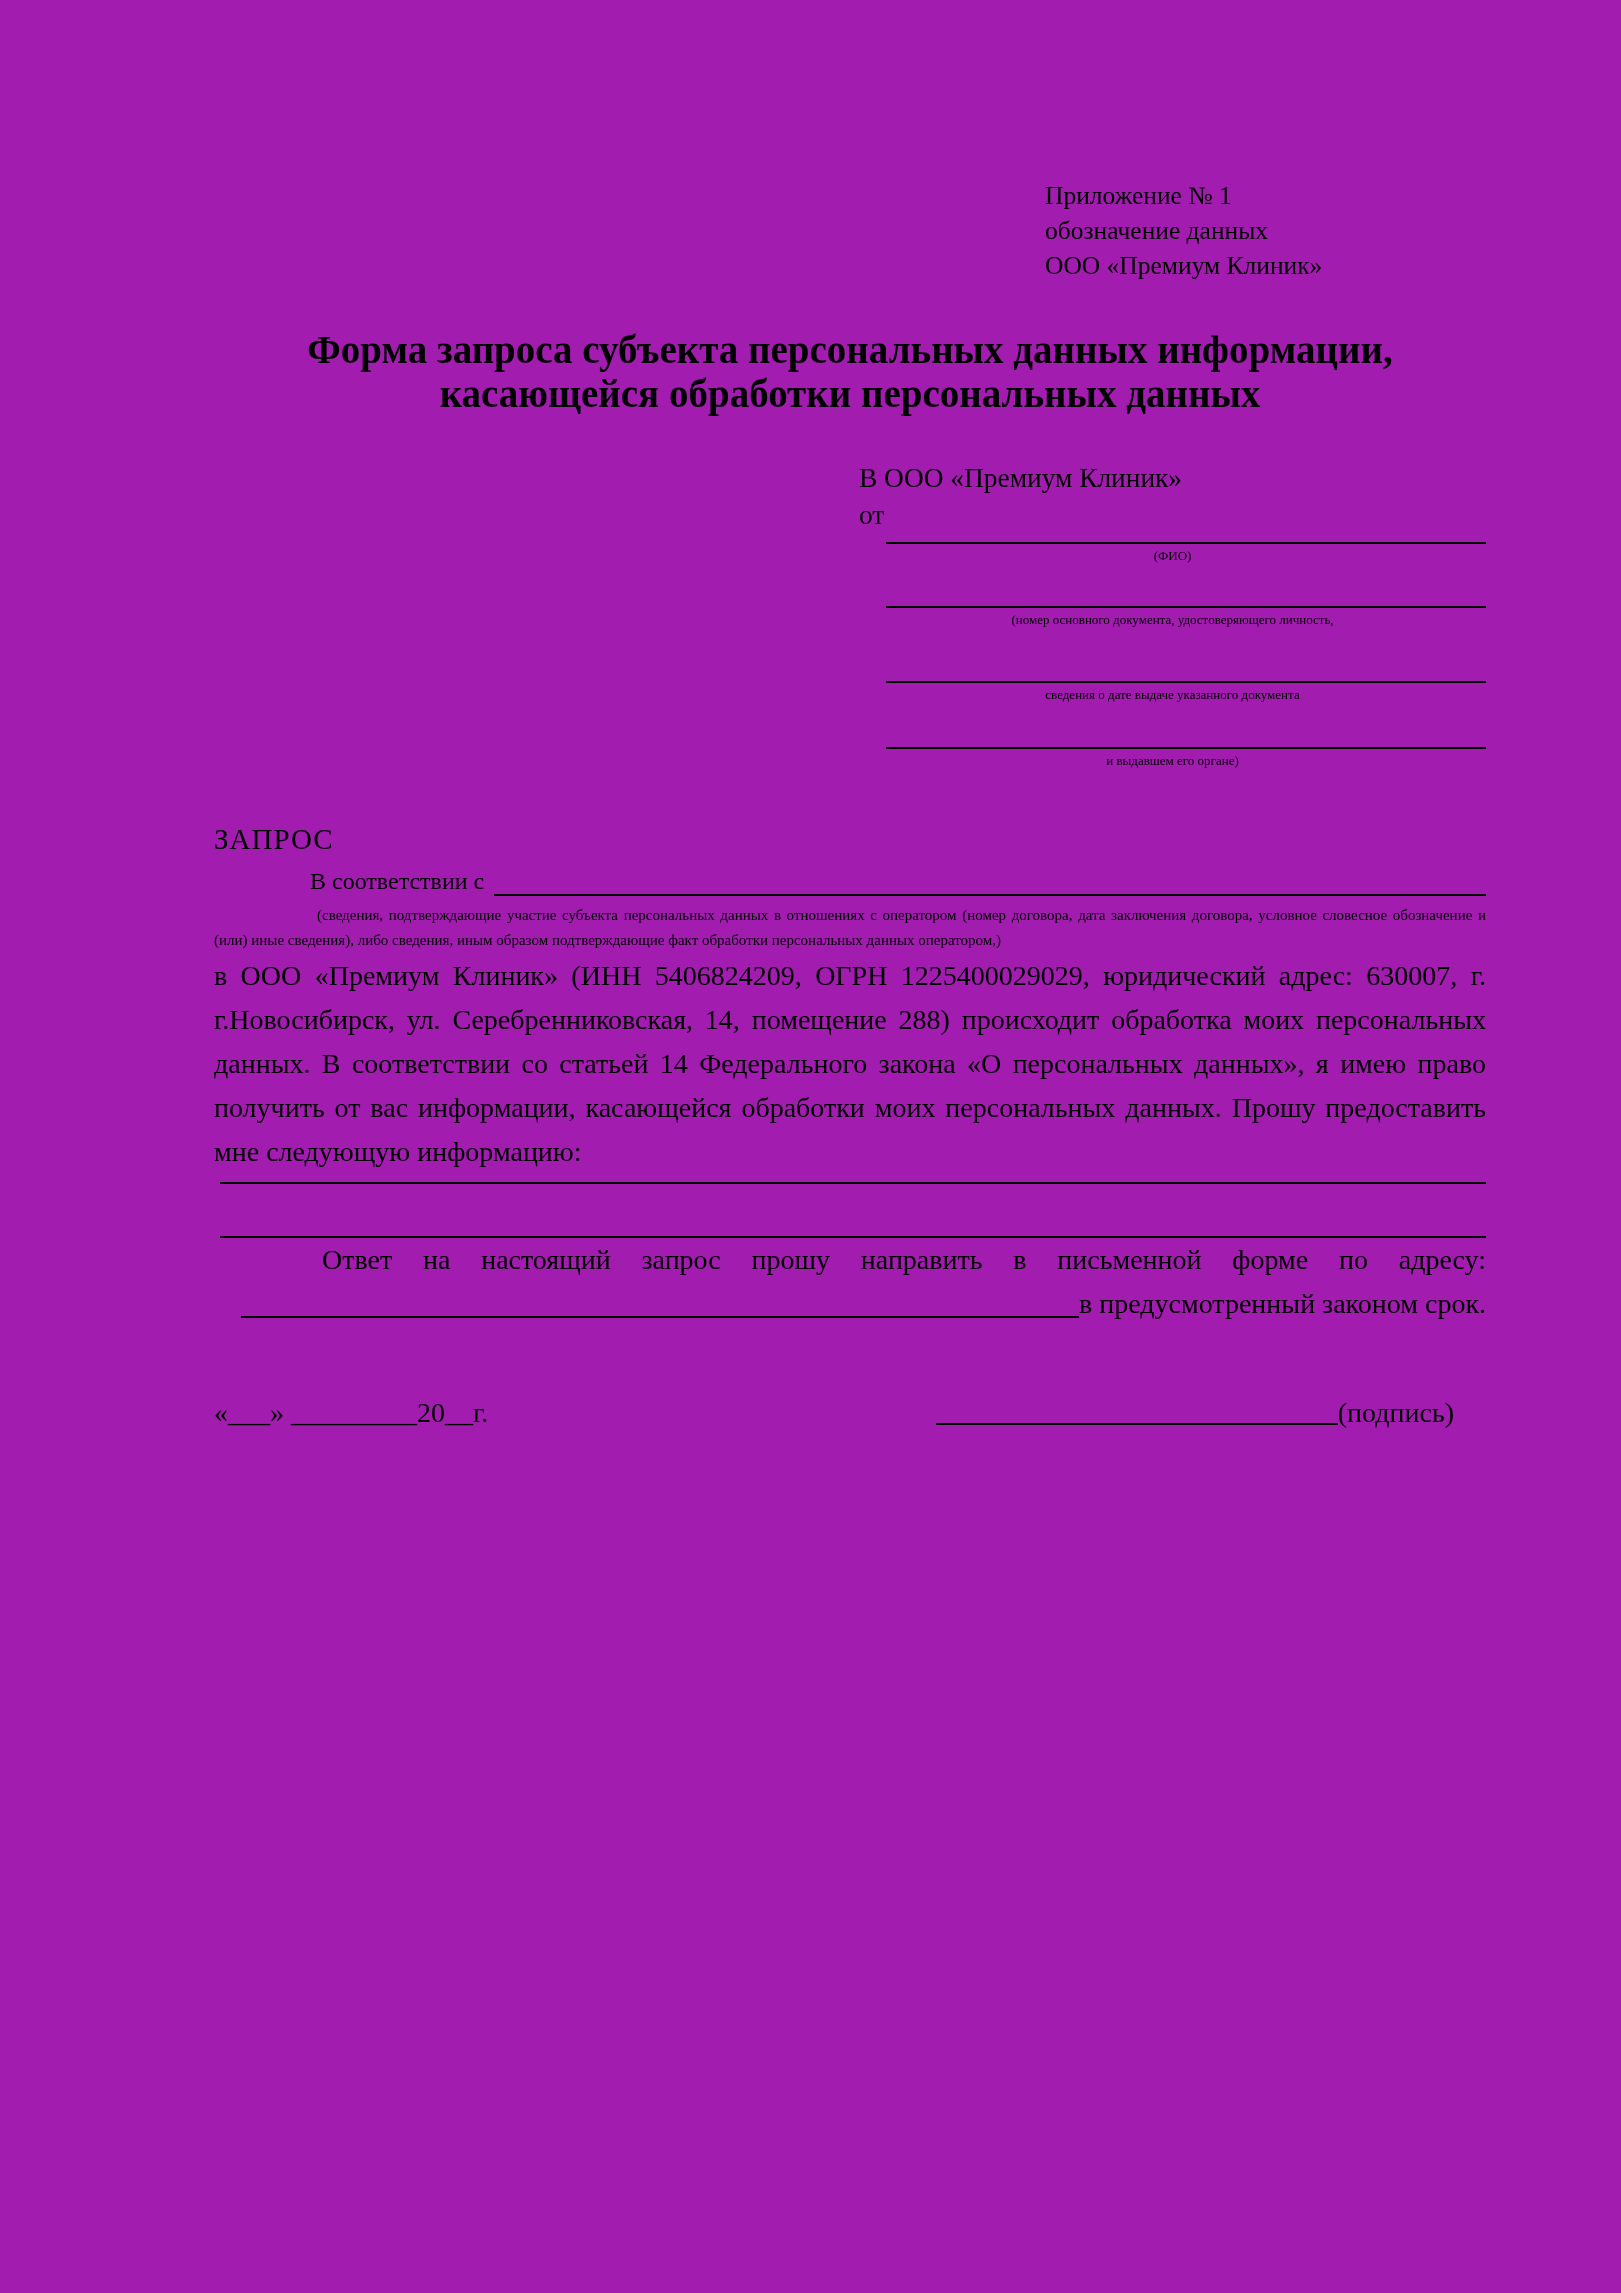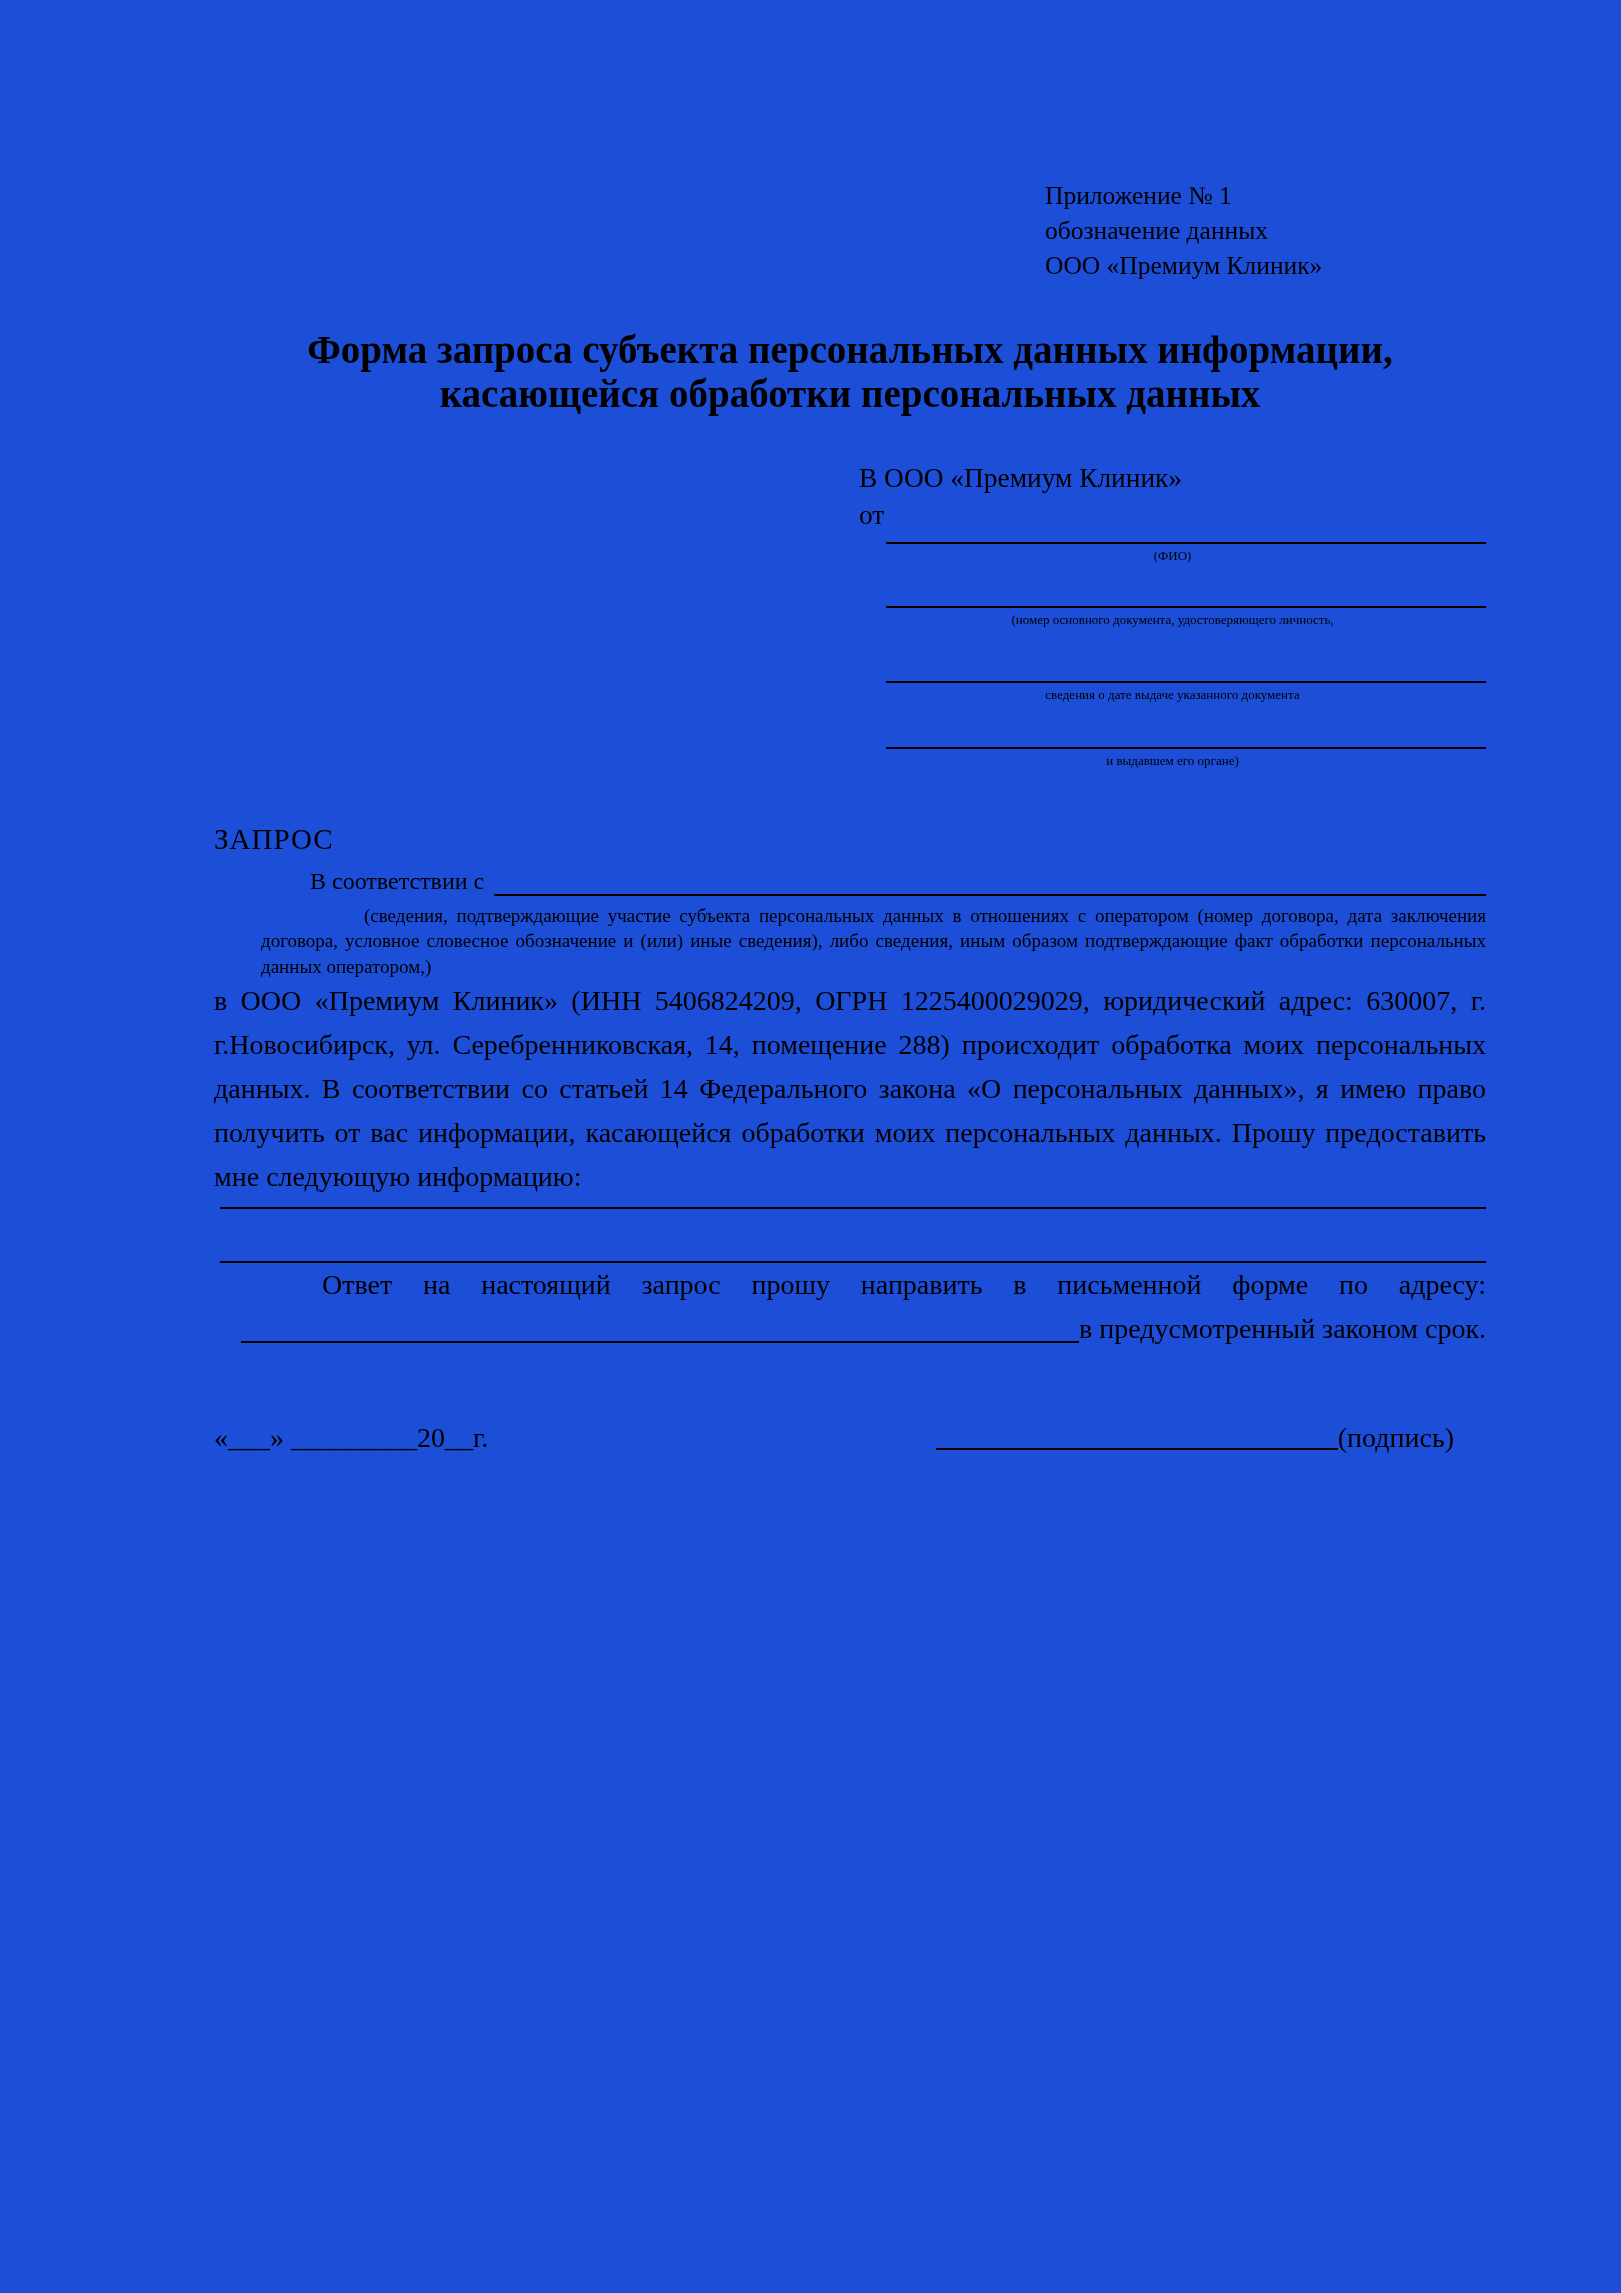--- a/index.html
+++ b/index.html
@@ -1,17 +1,17 @@
 <!DOCTYPE html>
 <html><head>
 <meta charset="utf-8">
 <style>
   html,body { margin:0; padding:0; background:#888; }
   .page {
-    width:1621px; height:2294px; background:#1d4ed8; color:#000;
+    width:1621px; height:2294px; background:#a21caf; color:#000;
     font-family:"Liberation Serif", serif;
     position:relative; overflow:hidden; margin:0 auto;
   }
   .content { padding:178px 135px 0 214px; }
 
   
   .annex { margin-left:831px; font-size:25.5px; line-height:35px; }
 
   
   .doc-title { margin-top:45px; text-align:center; font-weight:bold; font-size:39px; line-height:44px; }
@@ -23,21 +23,21 @@
   .addr .u2 { height:39px; }
   .addr .u3 { height:49px; }
   .addr .u4 { height:41px; }
   .addr .cap { font-size:13px; line-height:23.5px; text-align:center; }
 
   
   .req-heading { margin-top:47px; text-align:left; font-size:29px; line-height:39px; letter-spacing:1px; }
   .intro-row { display:flex; font-size:24px; line-height:44px; }
   .intro-row .lead { margin-left:96px; white-space:nowrap; }
   .fill { flex:1; border-bottom:2.9px solid #000; margin-bottom:6.9px; margin-left:9.8px; }
-  .note { font-size:19px; line-height:25.5px; text-align:justify; text-indent:103px;margin-left:47px; }
+  .note { font-size:15px; line-height:25.5px; text-align:justify; text-indent:103px; }
   .body-par { font-size:28px; line-height:44px; text-align:justify; }
 
   .blank1 { height:7.8px;  border-bottom:2.9px solid #000; margin-left:5.9px; }
   .blank2 { height:52px; border-bottom:2.9px solid #000; margin-left:5.9px; }
 
   .reply { font-size:28px; line-height:44px; text-align:justify; text-align-last:justify; text-indent:108px; }
   .reply-row { display:flex; font-size:28px; line-height:44px; }
   .reply-row .fill2 { flex:1; border-bottom:2.9px solid #000; margin-bottom:7.8px; margin-left:26.5px; }
   .reply-row .tail { white-space:nowrap; }
 

